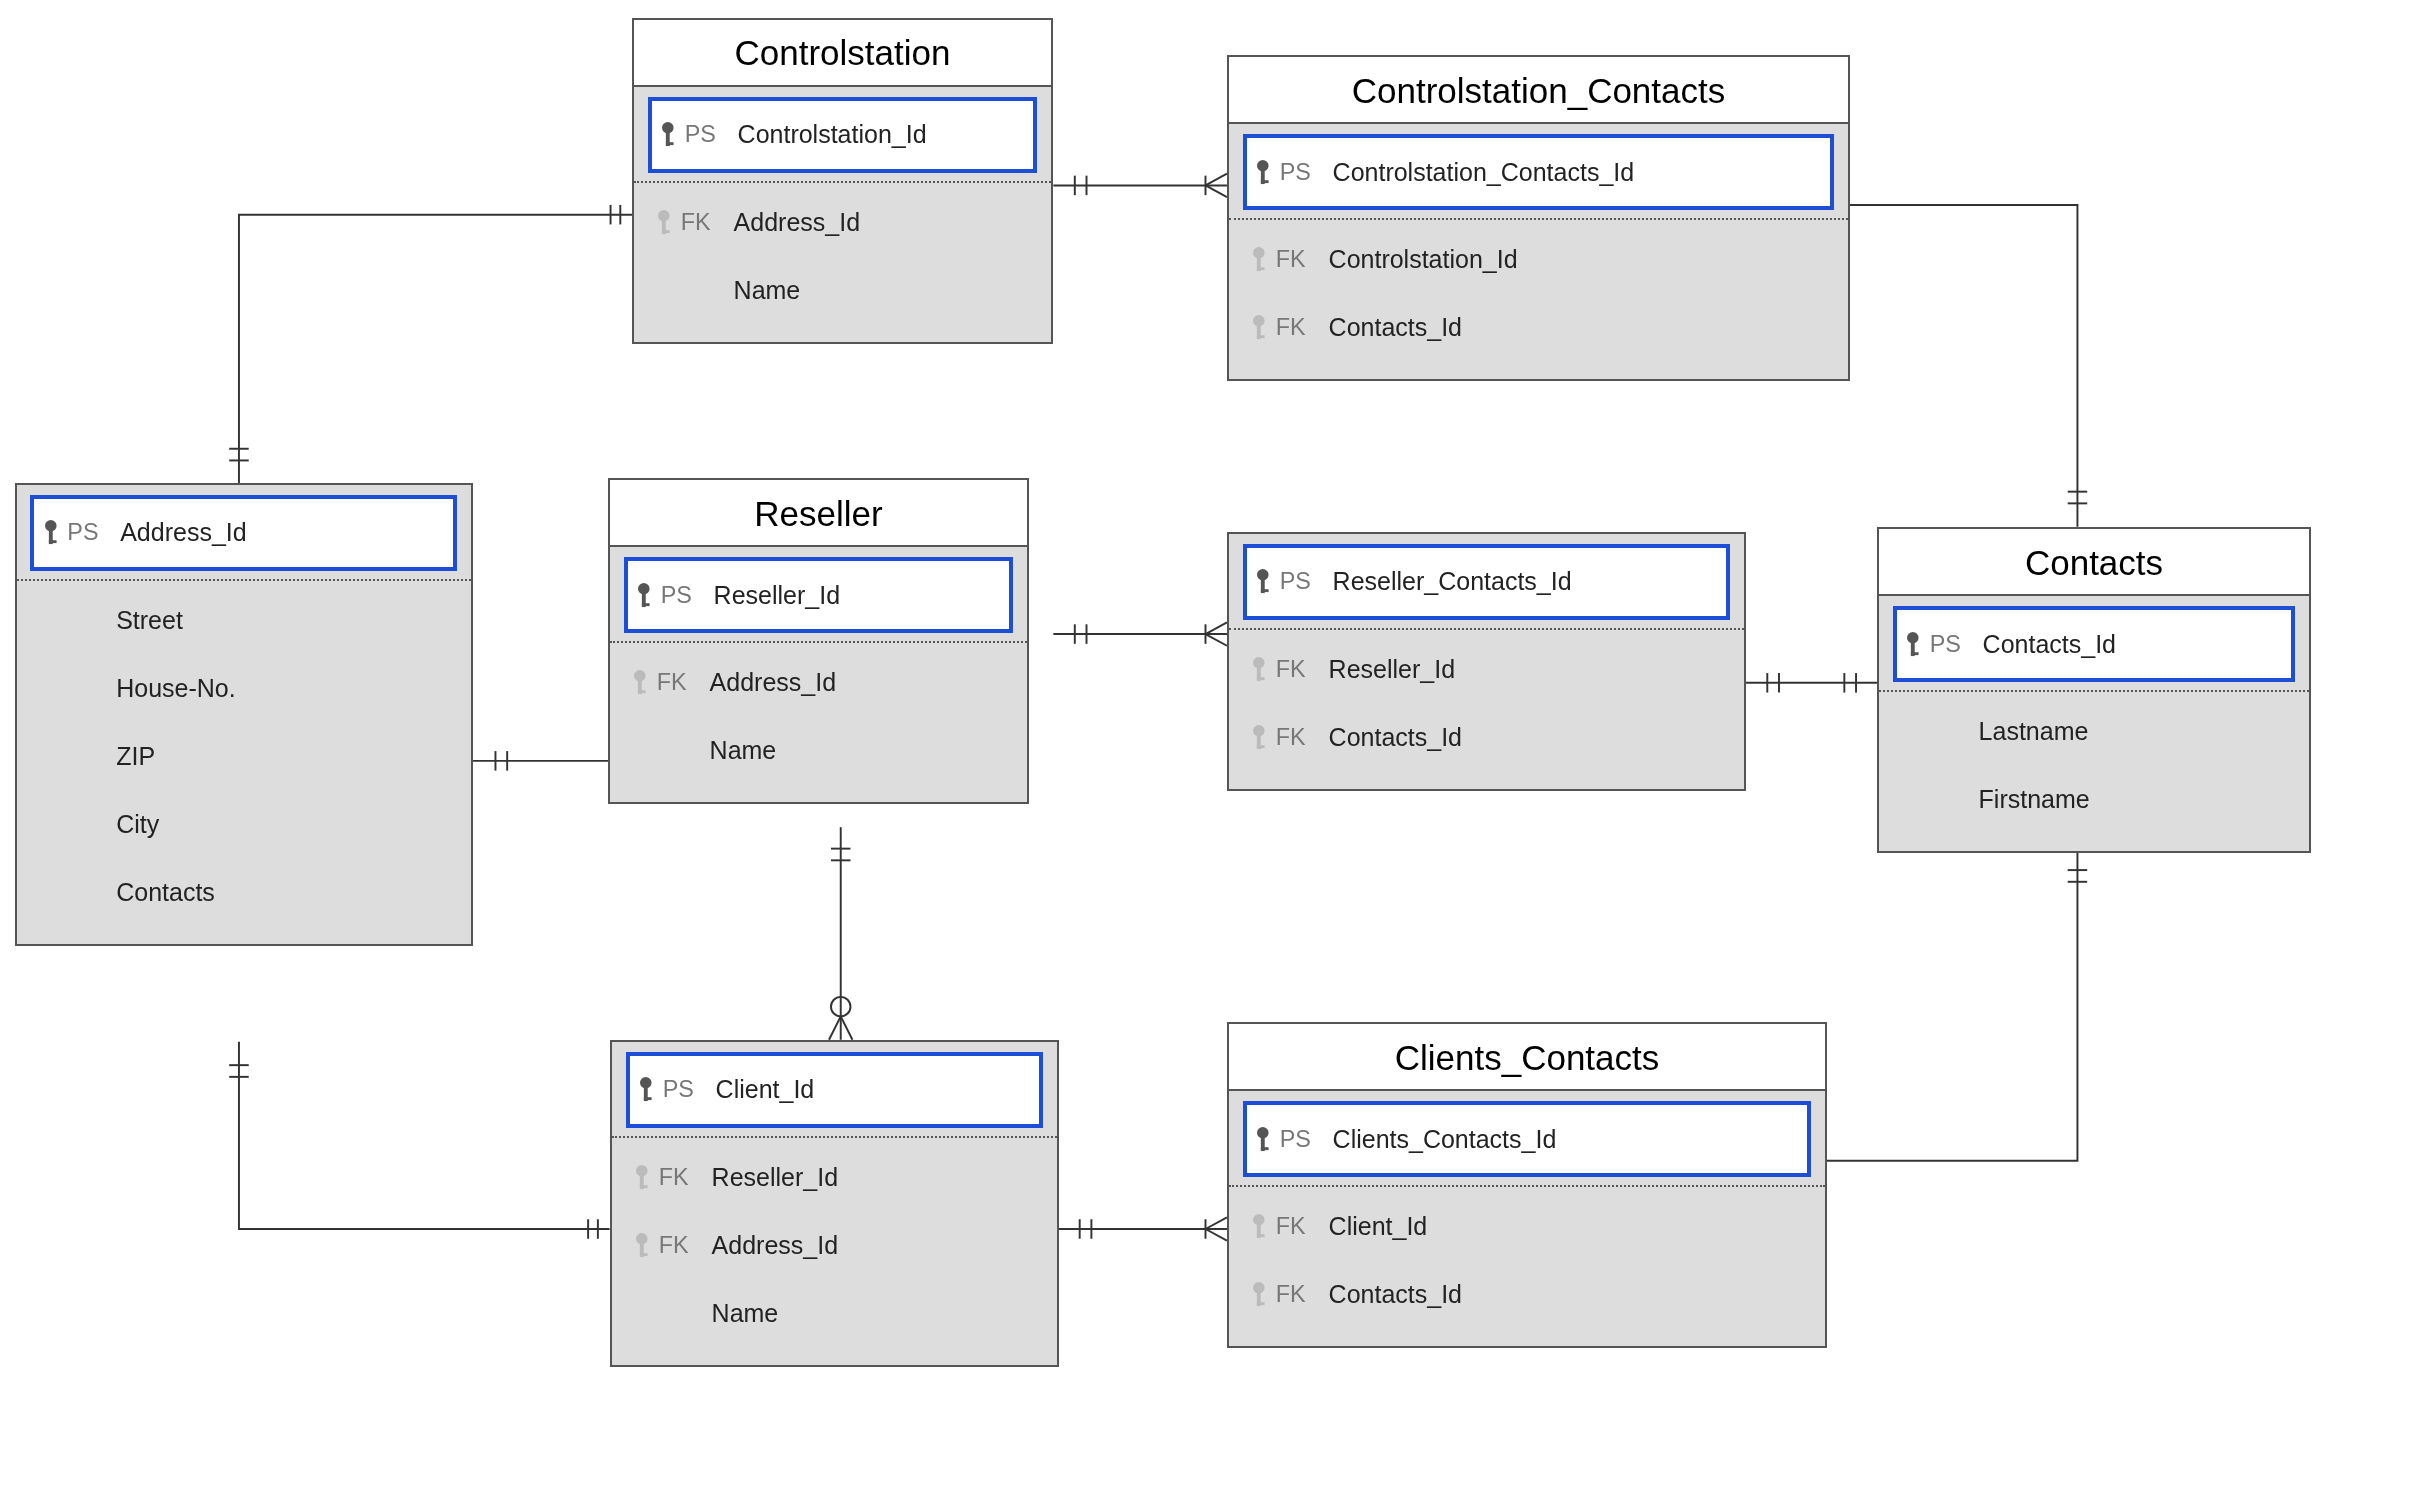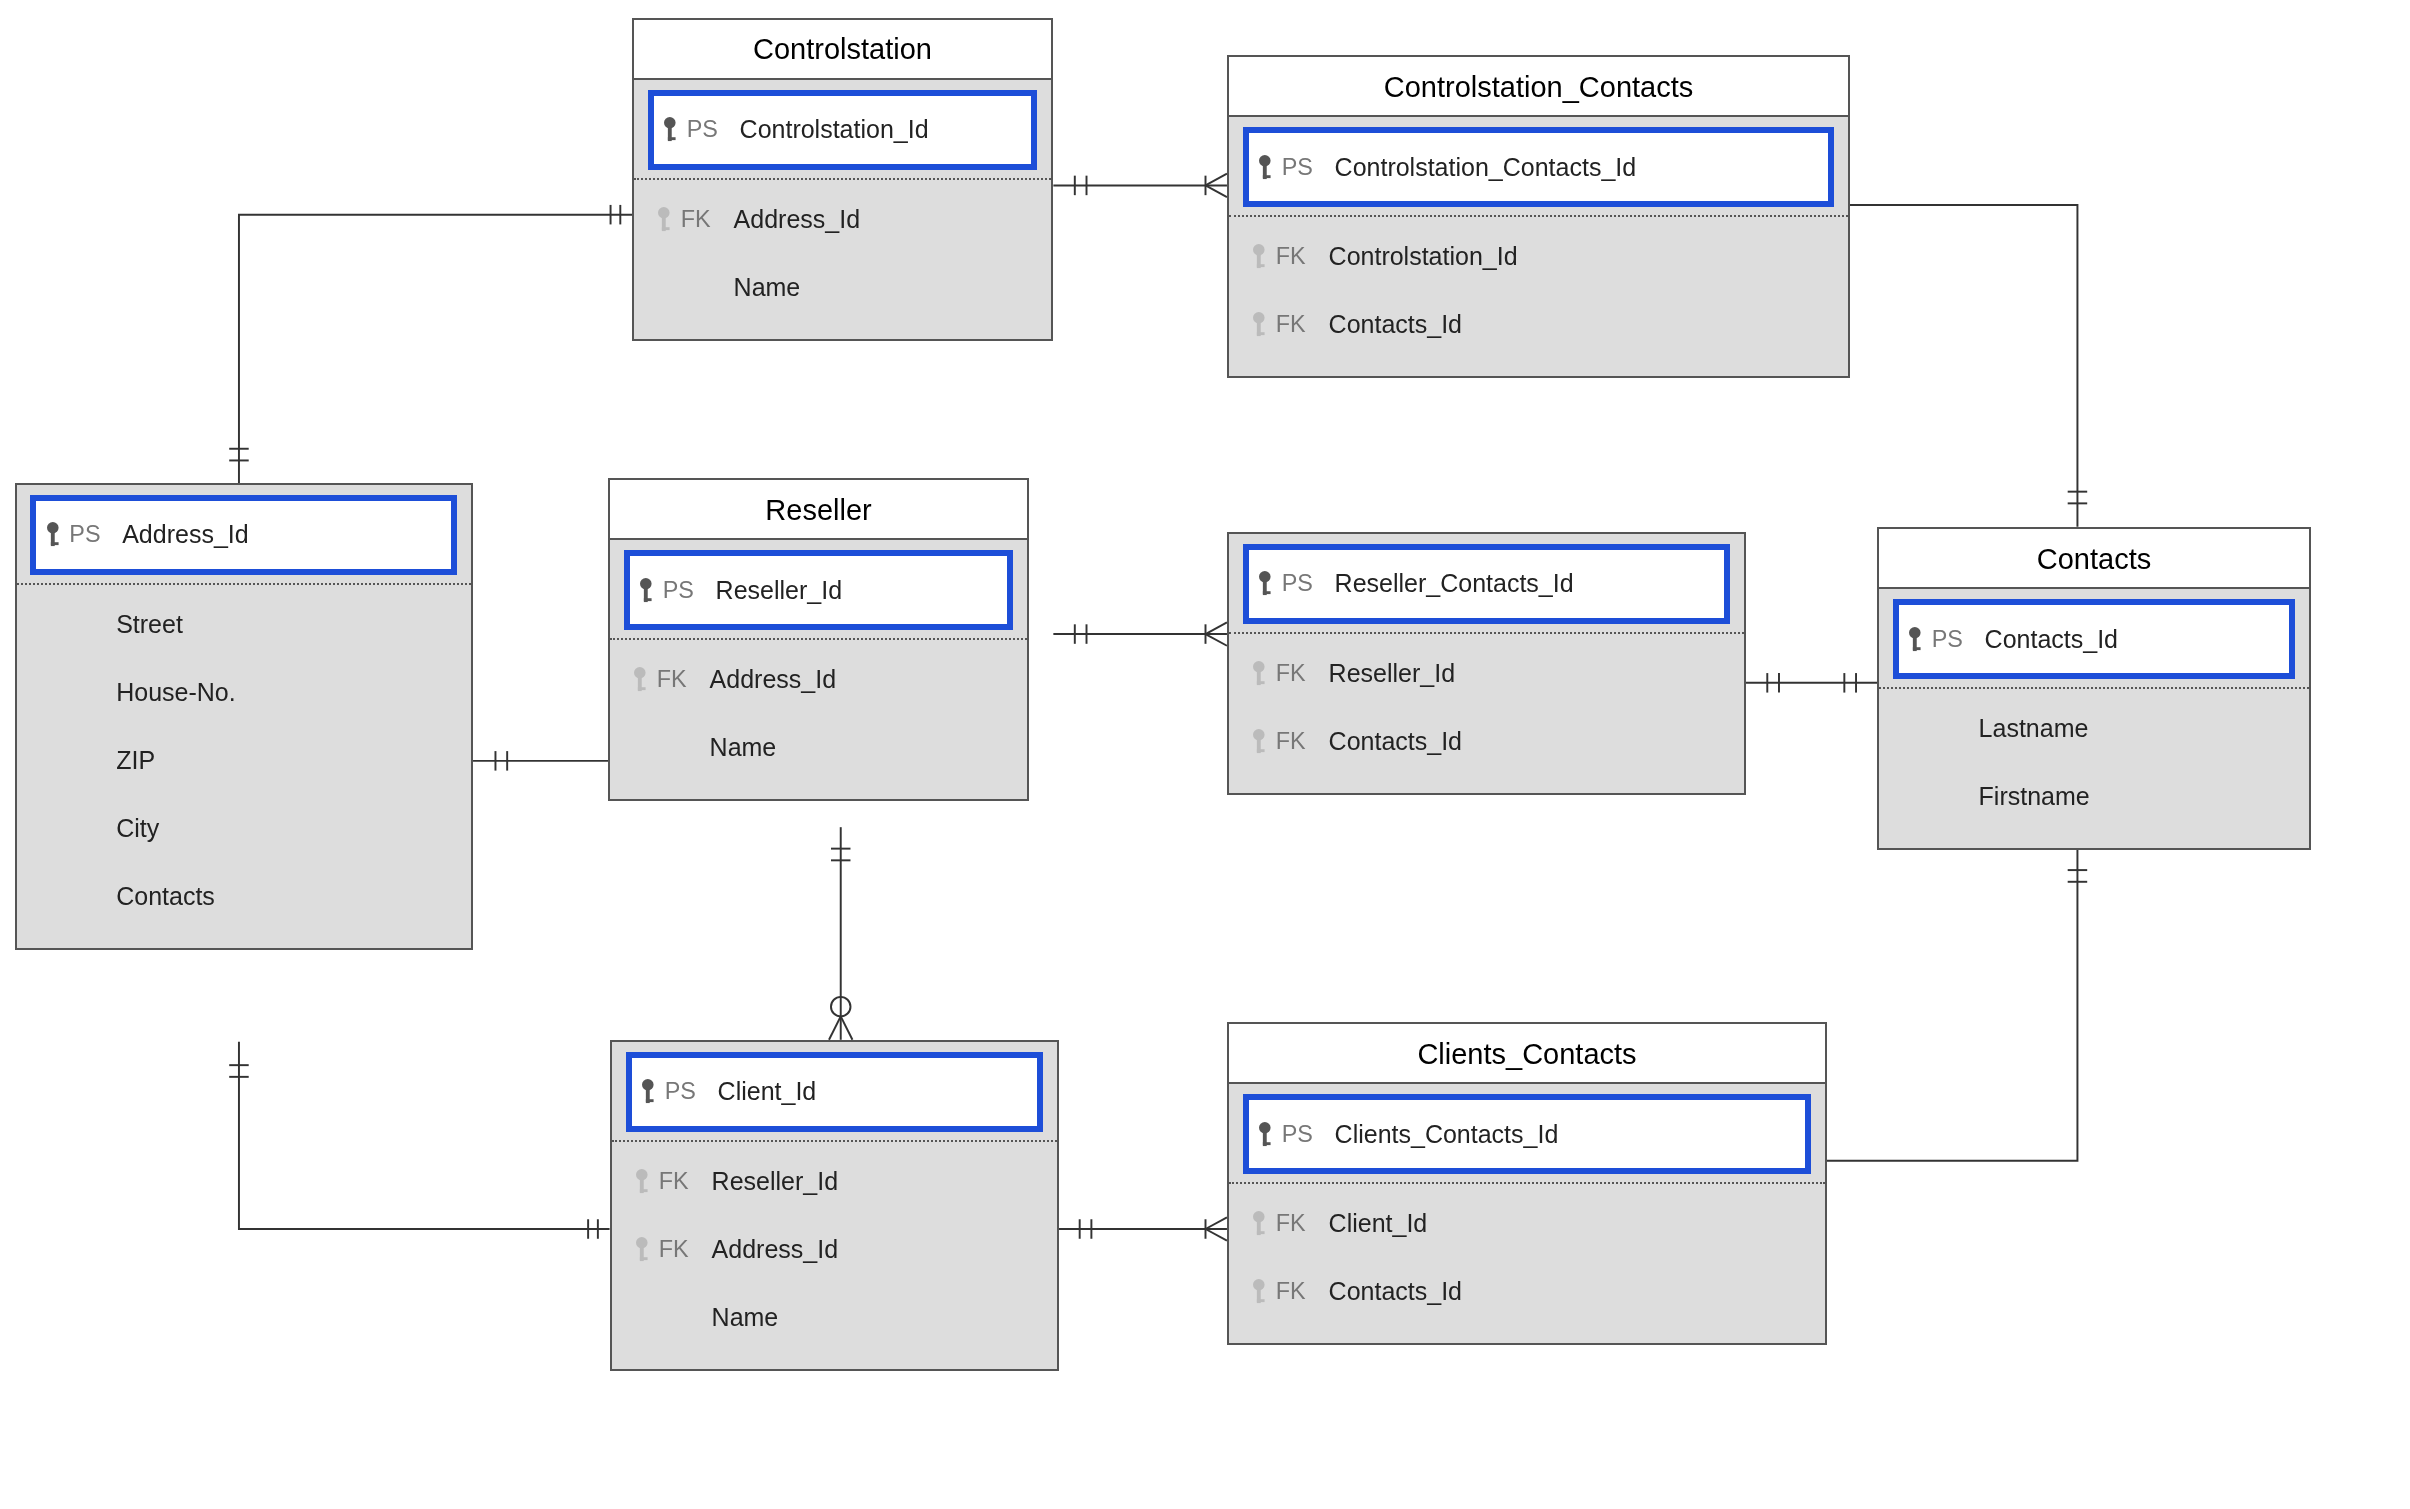--- a/index.html
+++ b/index.html
@@ -6,38 +6,38 @@
   .canvas{position:relative;width:2411px;height:1510px;}
   svg.edges{position:absolute;left:0;top:0;pointer-events:none;}
   .entity{
     position:absolute;
     border:2px solid #555;
     background:#fff;
     box-sizing:border-box;
   }
   .entity .title{
     text-align:center;
-    font-size:29px;
+    font-size:35px;
     padding:13.7px 7.8px 11.7px 7.8px;
     border-bottom:2px solid #555;
     background:#fff;
   }
   .entity .body{
     background:#ddd;
     padding:9.8px 13.7px 17.6px 13.7px;
   }
   .entity .row{
     display:flex;
     align-items:center;
     height:68px;
     font-size:25px;
   }
   .entity .row.pk{
     background:#fff;
-    border:6px solid #1d4ed8;
+    border:4px solid #1d4ed8;
     margin-bottom:7.8px;
   }
   .entity .sep{
     border-top:2px dotted #555;
     margin:0 -13.7px 5.9px -13.7px;
   }
   .key{width:33px;display:flex;justify-content:center;}
   .ktype{width:47px;color:#777;font-size:23.4px;}
   .fname{flex:1;padding-left:5.9px;color:#222;}
   .key svg{display:block;}

